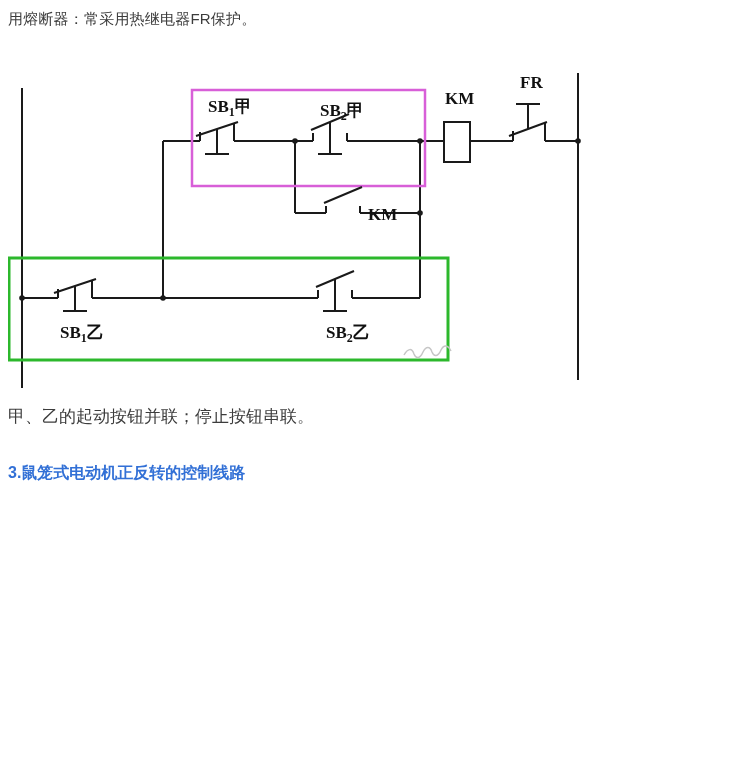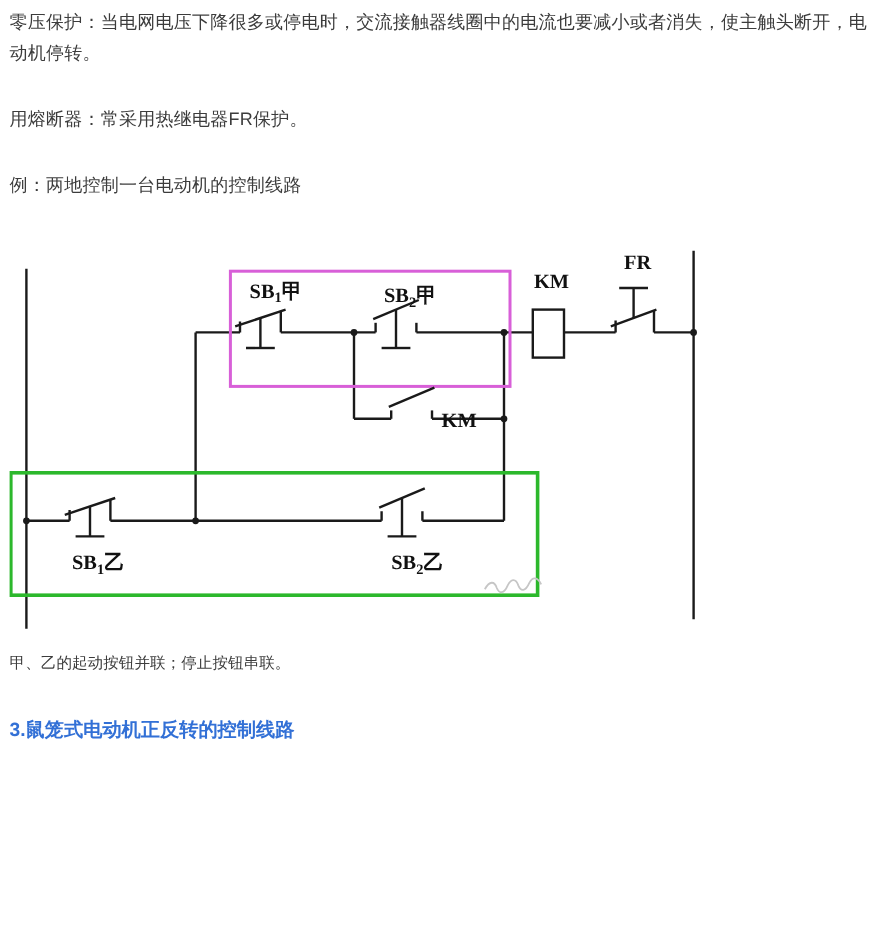--- a/index.html
+++ b/index.html
@@ -8,31 +8,29 @@
   p.para { font-size:15px; line-height:26px; margin:0 0 29px 0; letter-spacing:0.2px; }
   .diagram-wrap { margin-top:36px; }
   svg { display:block; }
   .wire { stroke:#1a1a1a; stroke-width:2; fill:none; }
   .sym  { stroke:#1a1a1a; stroke-width:2; fill:none; }
   .coil { stroke:#1a1a1a; stroke-width:2; fill:#ffffff; }
   .dot  { fill:#1a1a1a; }
   .hl   { fill:none; }
   .lbl  { font-family:"Liberation Serif", serif; font-weight:bold; font-size:17px; fill:#111111; }
   .watermark { stroke:#c6c6c6; stroke-width:1.5; fill:none; }
-  p.caption { font-size:13px; line-height:26px; margin:6px 0 0 0; }
+  p.caption { font-size:17px; line-height:26px; margin:6px 0 0 0; }
   h2.section-heading { font-size:16px; line-height:22px; margin:32px 0 0 0; font-weight:bold; }
 </style>
 </head>
 <body>
 
 <div class="page">
 
-  <p class="para">零压保护：当电网电压下降很多或停电时，交流接触器线圈中的电流也要减小或者消失，使主触头断开，电动机停转。</p>
   <p class="para">用熔断器：常采用热继电器FR保护。</p>
-  <p class="para">例：两地控制一台电动机的控制线路</p>
 
   <div class="diagram-wrap">
     <svg width="600" height="330" viewBox="0 0 600 330">
 
       <g class="wire">
         <path d="M14,20 V320"></path>
         <path d="M570,5 V312"></path>
       </g>
 
       <g class="wire">

